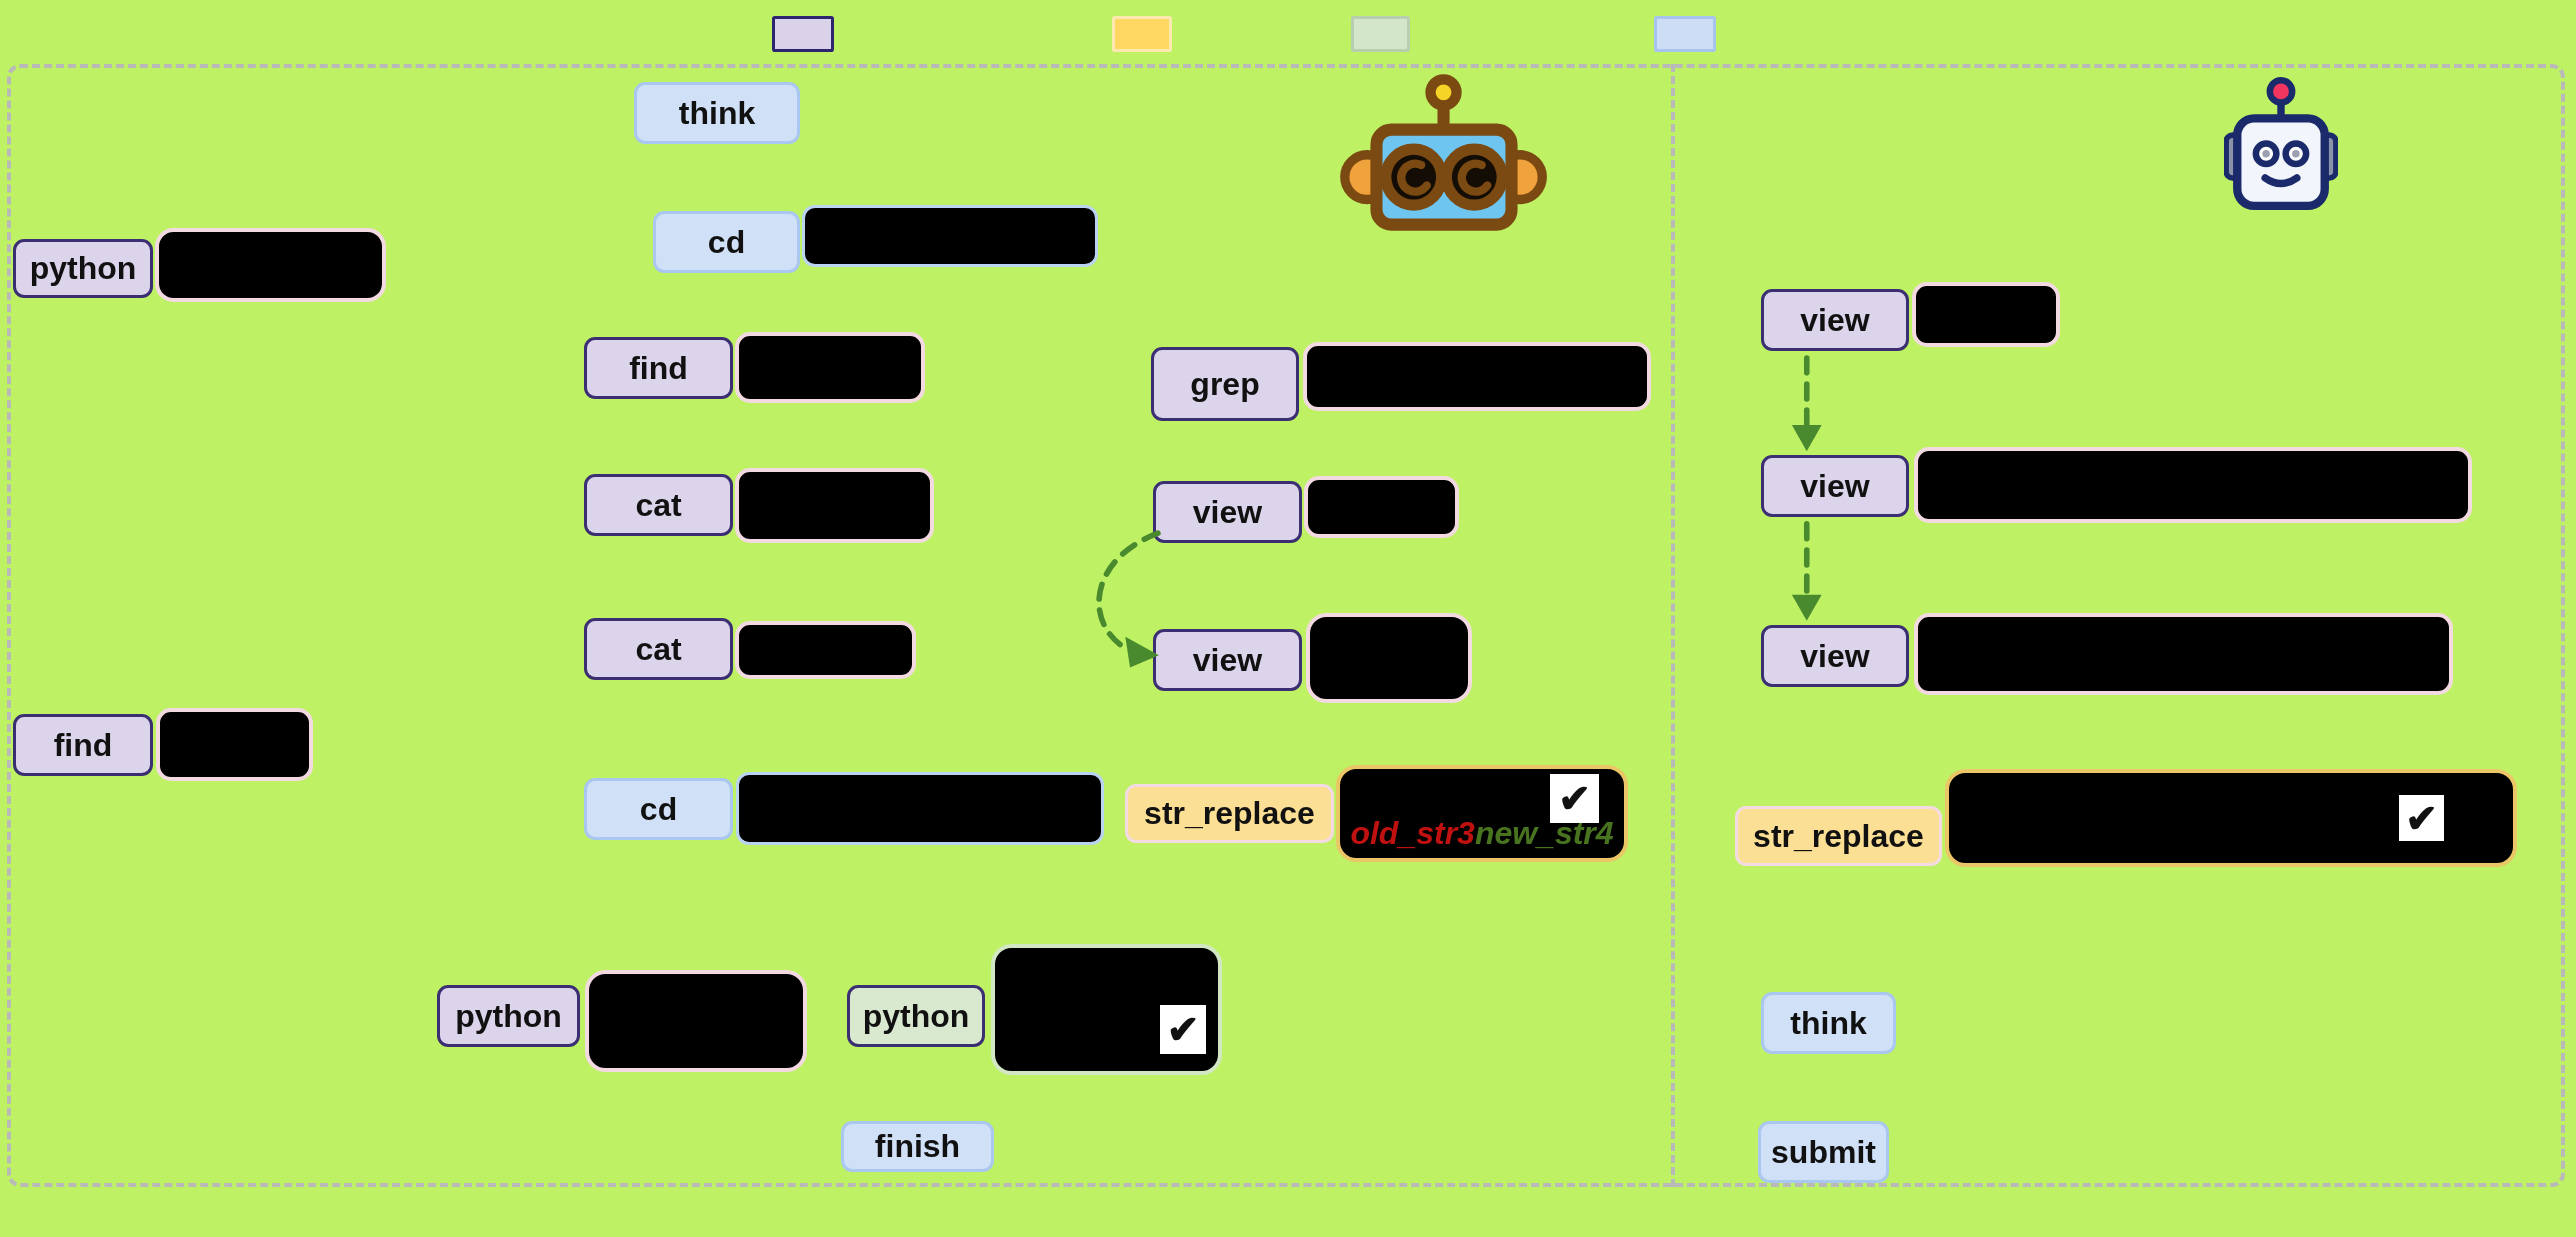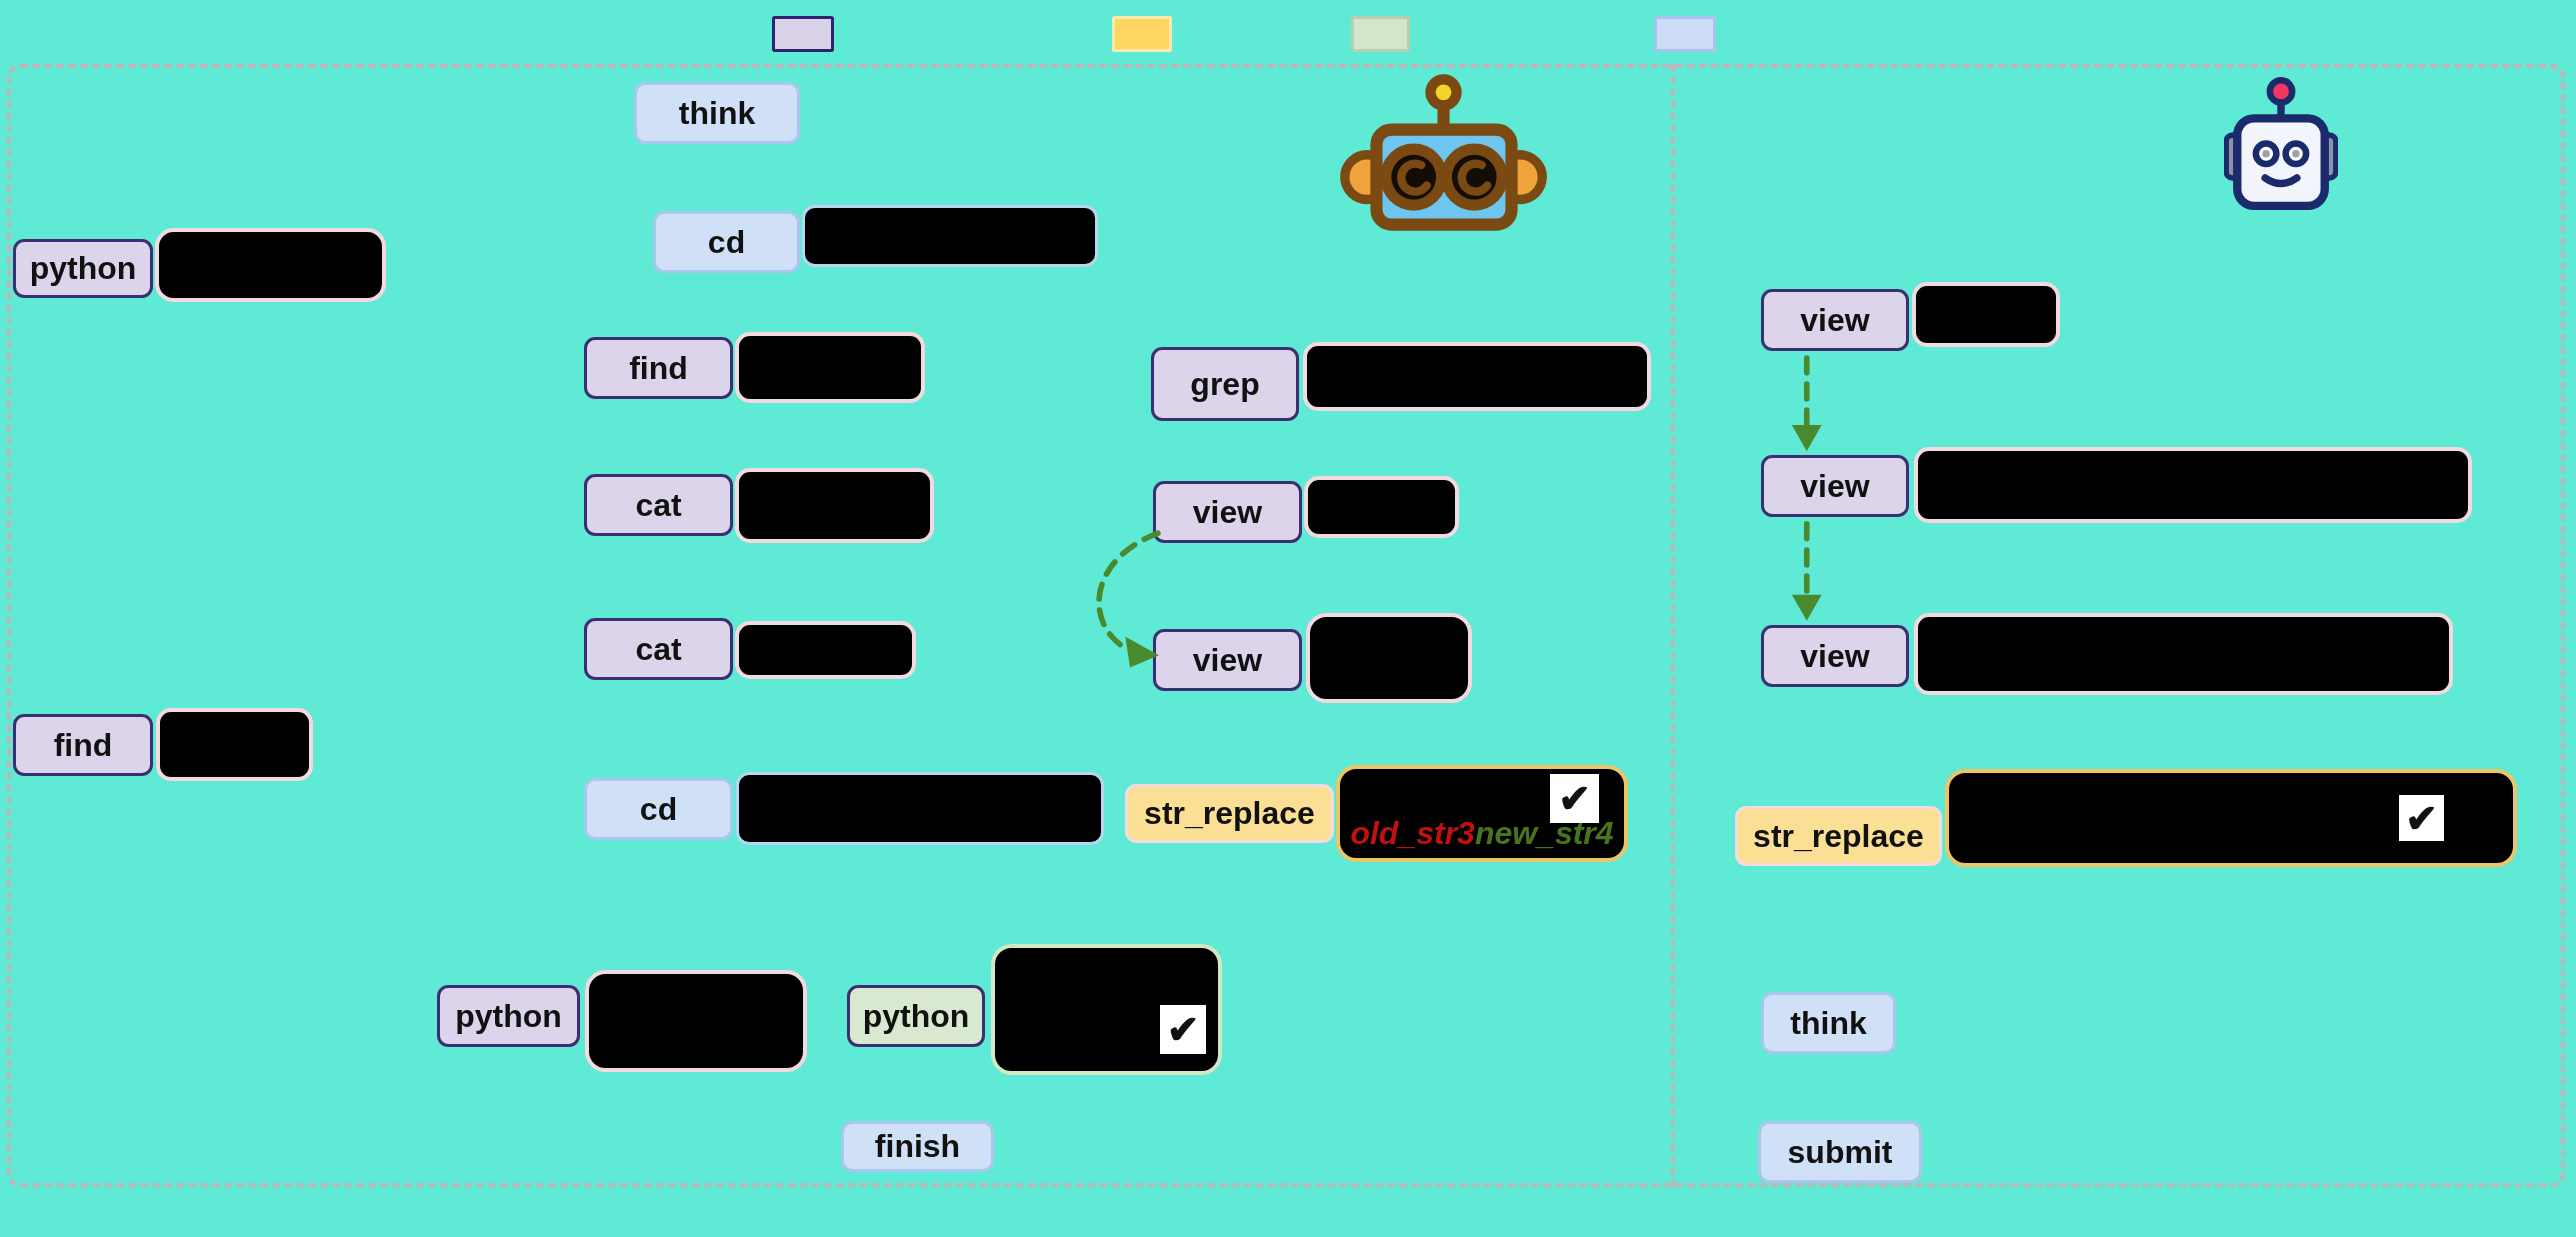--- a/index.html
+++ b/index.html
@@ -1,16 +1,16 @@
 <!DOCTYPE html>
 <html style="--purple-fill: #dcd4eb; --purple-border: #3b2e72; --blue-fill: #cfe0f7; --blue-border: #a9c7ef; --yellow-fill: #fbdf94; --yellow-label-border: #f4dbe2; --yellow-outline: #eac666; --green-fill: #d9e9cf; --green-outline: #d2e7c4; --pink-outline: #f3dae0; --blue-outline: #bad3f0; --arrow-green: #4a8a2f; --old-str-red: #c01111; --new-str-green: #49741f; --dash-gray: #b9b9b9; --legend-purple: #d9d2e9; --legend-purple-border: #2d2570; --legend-yellow: #fed763; --legend-yellow-border: #fce9b0; --legend-green: #d4e6c9; --legend-green-border: #b7cfae; --legend-blue: #cdddf6; --legend-blue-border: #a7c4ee;font-size:15px"><head>
 <meta charset="utf-8">
 <style>
   html,body{margin:0;padding:0;background:#000;}
-  #canvas{position:relative;width:2576px;height:1237px;background:#5eead4;overflow:hidden;
+  #canvas{position:relative;width:2576px;height:1237px;background:#bef264;overflow:hidden;
           font-family:"Liberation Sans", sans-serif;}
   .abs{position:absolute;box-sizing:border-box;}
 
   
   .label{display:flex;align-items:center;justify-content:center;
          font-weight:bold;font-size:32px;color:#111;border-radius:11.2px;}
   .label.purple{background:var(--purple-fill,#dcd4eb);border:3.7px solid var(--purple-border,#3b2e72);}
   .label.blue{background:var(--blue-fill,#cfe0f7);border:3.7px solid var(--blue-border,#a9c7ef);}
   .label.yellow{background:var(--yellow-fill,#fbdf94);border:3.7px solid var(--yellow-label-border,#f4dbe2);}
   .label.green{background:var(--green-fill,#d9e9cf);border:3.7px solid var(--purple-border,#3b2e72);}
@@ -116,21 +116,21 @@
   <div class="abs outline pink" style="left:1914px;top:613px;width:539px;height:82px;"></div>
 
   <div class="abs label yellow" style="left:1735px;top:806px;width:207px;height:60px;">str_replace</div>
   <div class="abs outline yellowo" style="left:1945px;top:769px;width:572px;height:98px;"></div>
   <div class="abs checkbox" style="left:2399px;top:795px;width:45px;height:46px;">
     <span>✔</span>
   </div>
 
   <div class="abs label blue" style="left:1761px;top:992px;width:135px;height:62px;">think</div>
 
-  <div class="abs label blue" style="left:1758px;top:1121px;width:164px;height:62px;">submit</div>
+  <div class="abs label blue" style="left:1758px;top:1121px;width:131px;height:62px;">submit</div>
 
   <svg class="abs" style="left:0;top:0;pointer-events:none;" width="2576" height="1237" viewBox="0 0 2763 1327">
     <path class="garrow" d="M 1242 572 C 1168 600 1162 668 1208 696"></path>
     <polygon class="ghead" points="1243,703 1207,683 1212,716"></polygon>
     <line class="garrow" x1="1938" y1="384" x2="1938" y2="462"></line>
     <polygon class="ghead" points="1938,484 1922,456 1954,456"></polygon>
     <line class="garrow" x1="1938" y1="562" x2="1938" y2="644"></line>
     <polygon class="ghead" points="1938,666 1922,638 1954,638"></polygon>
   </svg>
 

